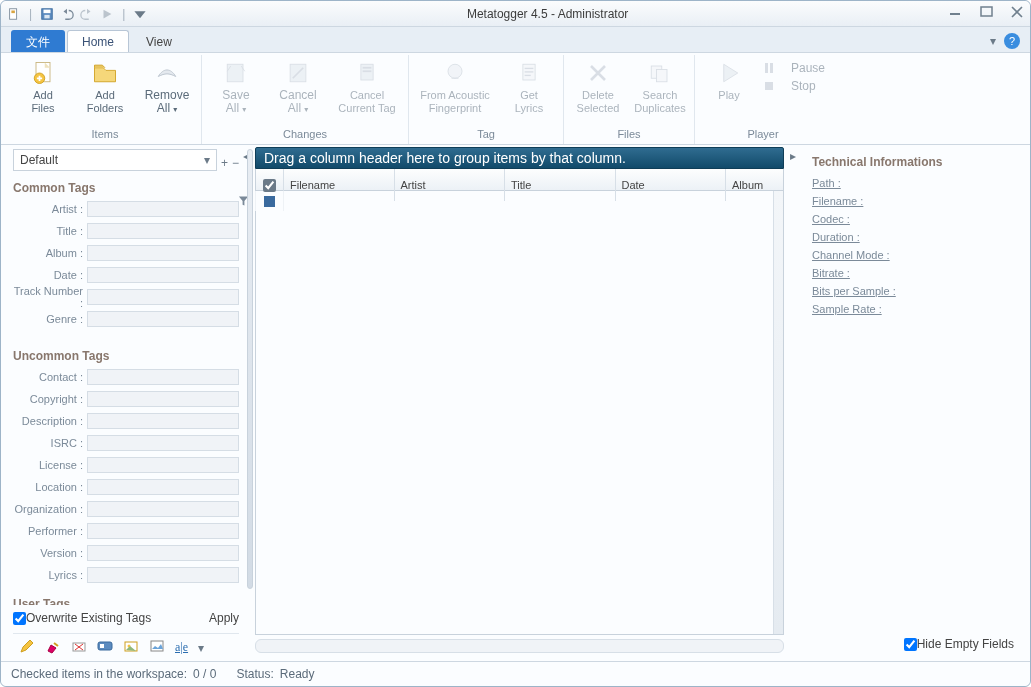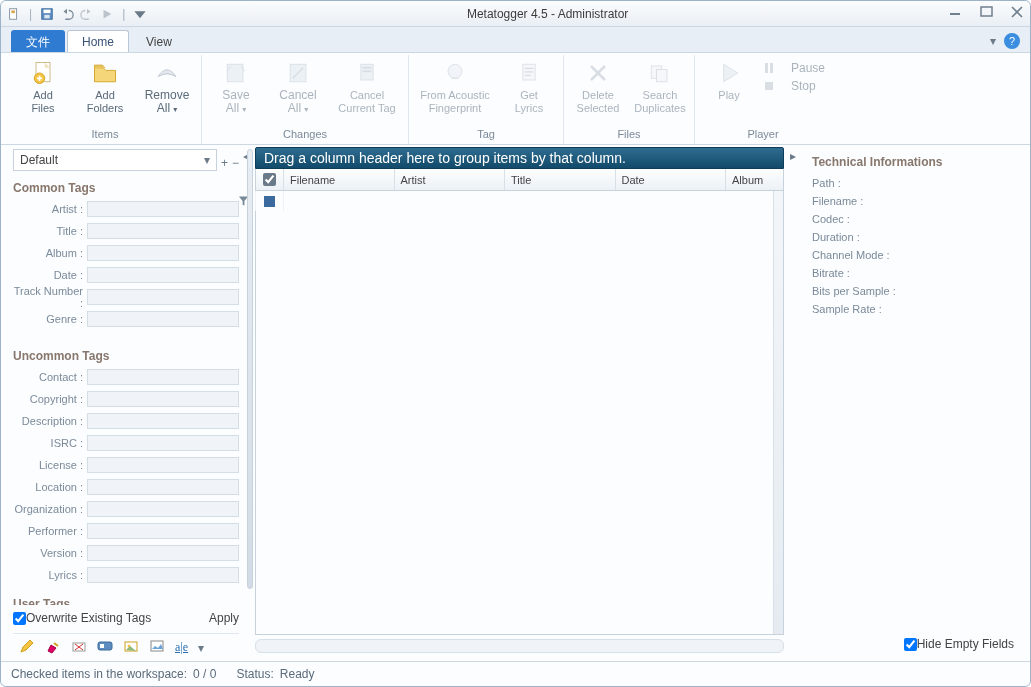--- a/index.html
+++ b/index.html
@@ -41,32 +41,32 @@
 .field-row input { flex:1; height:16px; border:1px solid #d5dde5; background:#f0f3f7; padding:0 4px; font-size:11px; outline:none; }
 .leftfoot { margin-top:auto; padding:6px 0 8px; }
 .overwrite-row { display:flex; align-items:center; color:#444; }
 .apply { margin-left:auto; font-weight:normal; color:#444; }
 .link { color:#2a6db0; cursor:pointer; }
 .left-toolbar { height:28px; display:flex; align-items:center; gap:10px; padding:0 6px; border-top:1px solid #e0e7ee; }
 .left-toolbar svg { width:16px; height:16px; }
 .mainpane { flex:1; display:flex; flex-direction:column; padding:2px 0 0; min-width:0; }
 .groupbar { height:22px; background:linear-gradient(#2f6c90,#114a6a); color:#fff; border:1px solid #0f3d57; border-radius:2px 2px 0 0; margin:0 4px; padding:0 8px; display:flex; align-items:center; font-size:14px; }
 .gridhead { display:flex; height:22px; background:linear-gradient(#fdfefe,#ecf1f6); border:1px solid #c8d2dc; border-top:none; margin:0 4px; }
-.gh-cell { border-right:1px solid #d7dfe7; padding:10px 6px; display:flex; align-items:center; color:#444; font-size:11px; }
+.gh-cell { border-right:1px solid #d7dfe7; padding:16px 6px; display:flex; align-items:center; color:#444; font-size:11px; }
 .gh-check { width:28px; justify-content:center; }
 .gh-check input { accent-color:#6b7a88; }
 .gridbody { flex:1; border:1px solid #c8d2dc; border-top:none; margin:0 4px; position:relative; }
 .gridrow { display:flex; height:20px; }
 .gr-cell { border-right:1px solid #eef2f6; padding:0 6px; display:flex; align-items:center; color:#444; font-size:11px; }
 .gr-filter { width:24px; justify-content:center; }
 .gr-filter svg { width:12px; height:12px; }
 .hscroll { height:14px; background:#f0f3f7; border:1px solid #d7dfe7; margin:4px 4px 8px; border-radius:6px; }
 .rightpane { width:232px; padding:10px 14px; color:#7b8a99; }
 .rp-title { color:#88776d; font-weight:bold; margin-bottom:8px; }
-.rp-row { margin-bottom:6px; font-size:11px; }
+.rp-row { margin-bottom:6px; font-size:11px;text-decoration:underline; }
 .rightfoot { position:absolute; bottom:10px; right:16px; display:flex; align-items:center; gap:0; color:#444; font-size:11px; }
 .statusbar { height:22px; border-top:1px solid #cdd7e1; display:flex; align-items:center; padding:12px 10px; color:#5b6b7a; font-size:11px; gap:6px; background:#fbfdff; border-radius:0 0 6px 6px; }
 .vscroll { width:10px; position:absolute; right:0; top:0; bottom:0; background:linear-gradient(#f3f6f9,#e5ebf1); border-left:1px solid #d7dfe7; }
 .leftscroll { position:absolute; left:246px; top:0; bottom:36px; width:8px; }
 .left-scroll-thumb { position:relative; top:4px; left:0; width:6px; height:440px; background:linear-gradient(#e8edf3,#d2dbe5); border:1px solid #c8d2dc; border-radius:3px; }
 </style>
 </head>
 <body>
 
 <div class="titlebar">

